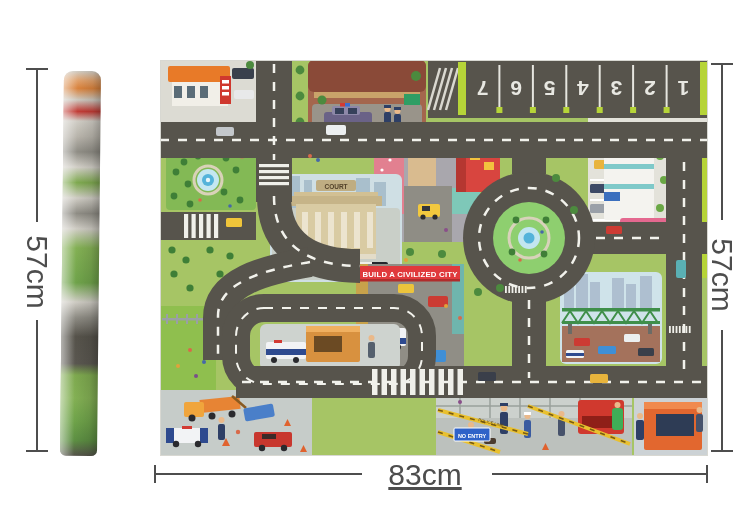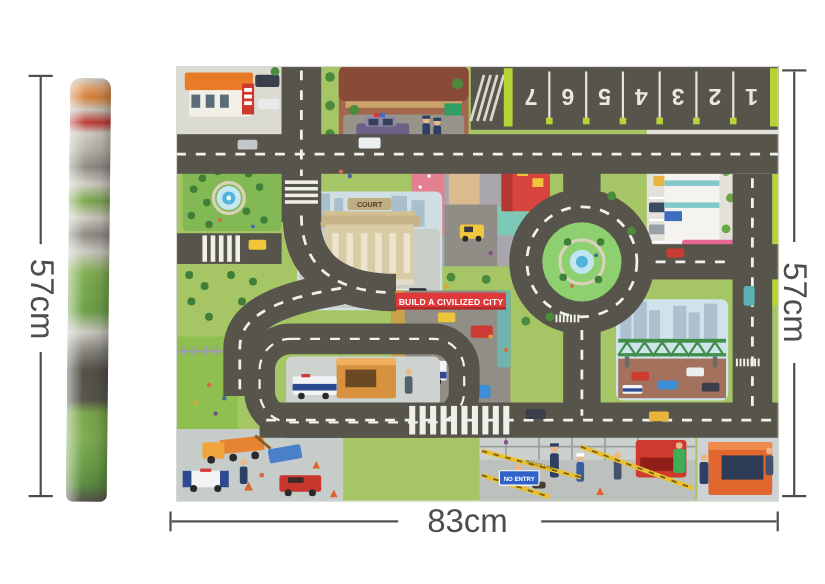--- a/index.html
+++ b/index.html
@@ -13,21 +13,21 @@
           #b8b4ab 17%, #8f8d85 21%, #d2cfc7 25%, #7ea94f 29%, #cfccc4 33%, #8f8d85 37%,
           #cfccc4 41%, #83b054 46%, #6fa34a 55%, #cfccc4 60%, #8f8d85 64%, #56534b 69%,
           #5a5750 76%, #7ea94f 79%, #83b054 85%, #6fa34a 91%, #5d8f43 96%, #55534a 100%);}
   .tube::after{content:"";position:absolute;inset:0;border-radius:inherit;
         background:linear-gradient(90deg,rgba(255,255,255,.55),rgba(255,255,255,0) 38%,rgba(0,0,0,.10) 78%,rgba(0,0,0,.26));}
   
   .dimv{position:absolute;width:0;border-left:2px solid #4e4e4e;}
   .dimh{position:absolute;height:0;border-top:2px solid #4e4e4e;}
   .dimlabel{position:absolute;color:#4d4d4d;font-size:30px;white-space:nowrap;}
   .rot{transform:translate(-50%,-50%) rotate(90deg);}
-  .ctr{transform:translate(-50%,-50%);}
+  .ctr{transform:translate(-50%,-50%);text-decoration:underline;}
   .mat{position:absolute;left:160px;top:60px;width:548px;height:396px;}
   svg text{font-family:"Liberation Sans",sans-serif;}
 </style>
 </head>
 <body>
 
 <div class="stage">
 
   <div>
     <div class="dimh" style="left:26px;top:68px;width:22px;"></div>

